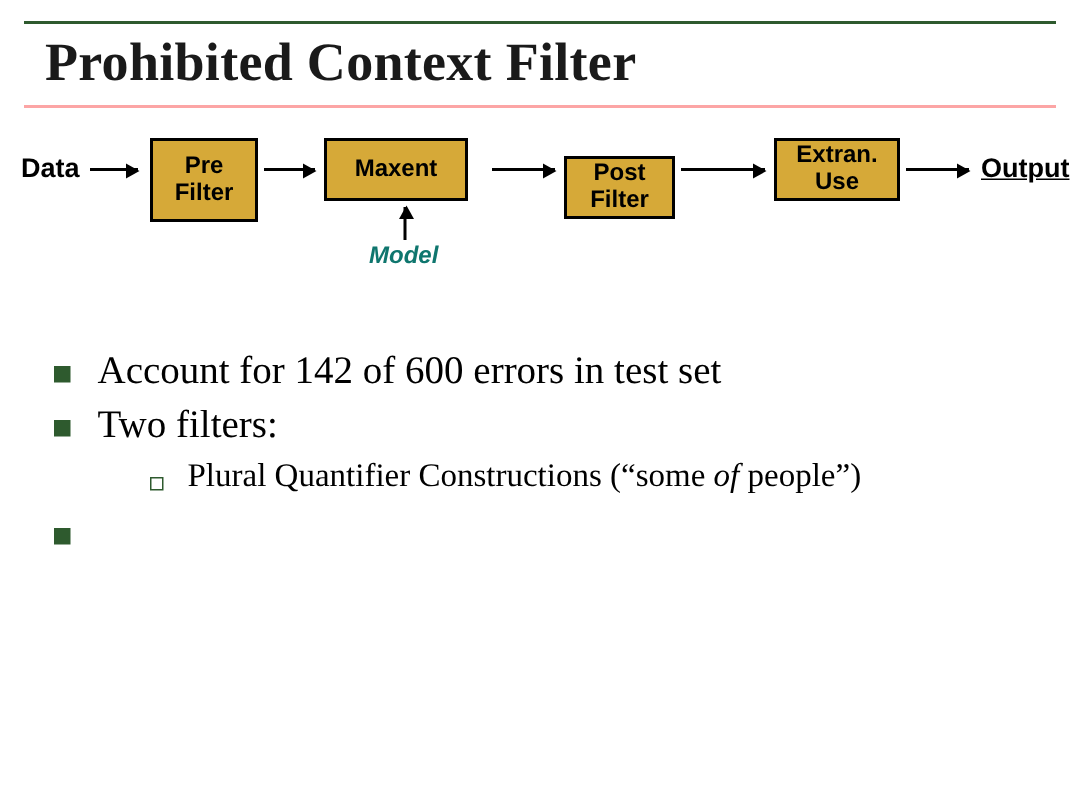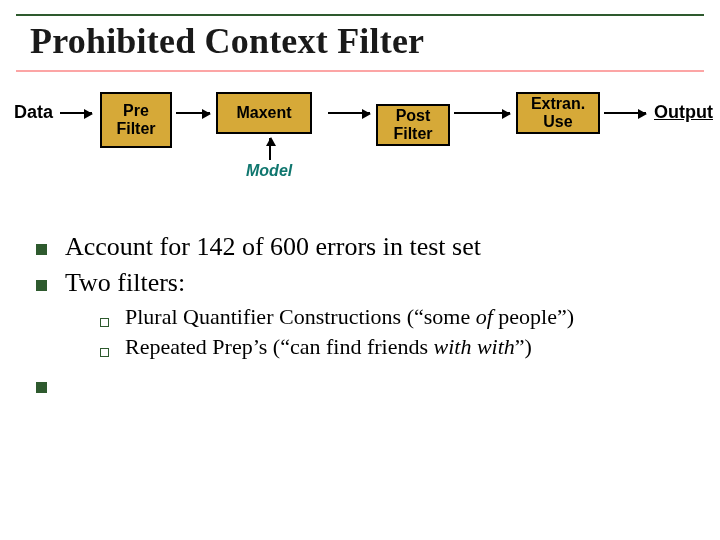--- a/index.html
+++ b/index.html
@@ -183,25 +183,19 @@
     <span>Two filters:</span>
   </div>
 
   <div class="b2-list">
     <div class="b2">
       <span class="sq2"></span>
       <span>
         <span>Plural Quantifier Constructions (“some </span><em>of</em><span> people”)</span>
       </span>
     </div>
-    <div class="b2">
-      <span class="sq2"></span>
-      <span>
-        <span>Repeated Prep’s (“can find friends </span><em>with with</em><span>”)</span>
-      </span>
-    </div>
   </div>
 
   <div class="b1" style="margin-top:8px;">
     <span class="sq"></span>
   </div>
 
 </div>
 
 </body></html>

